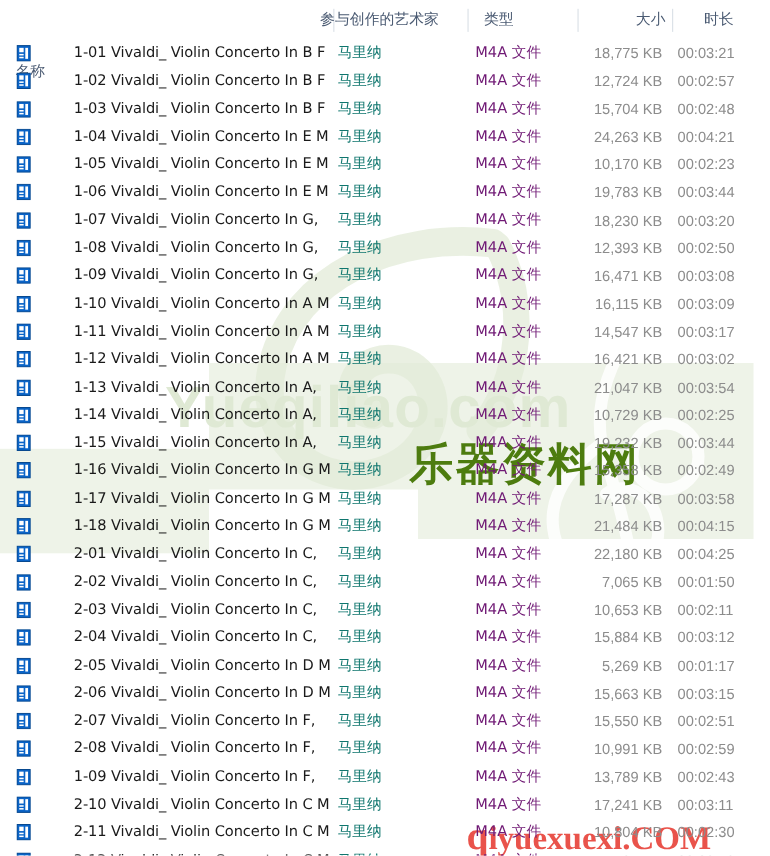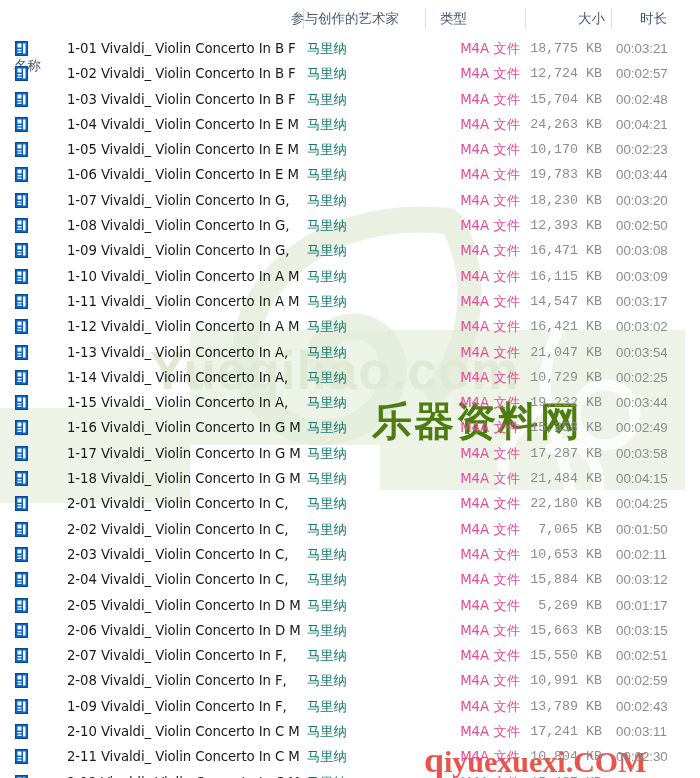--- a/index.html
+++ b/index.html
@@ -148,30 +148,29 @@
   }
   .c-artist {
     left: 307px;
     width: 112px;
     color: #0f766e;
     font-family: "DejaVu Sans", sans-serif;
   }
   .c-type {
     left: 432px;
     width: 88px;
-    color: #ec4899;
+    color: #701a75;
     font-family: "DejaVu Sans", sans-serif;
-    text-align: right;
   }
   .c-size {
     left: 520px;
     width: 82px;
     text-align: right;
     color: #8c8c8c;
-    font-family: Liberation Mono, monospace;
+    font-family: Liberation Sans, sans-serif;
   }
   .c-dur {
     left: 616px;
     width: 70px;
     color: #8c8c8c;
     font-family: "Liberation Sans", sans-serif;
   }
 
   .fileicon {
     position: absolute;

